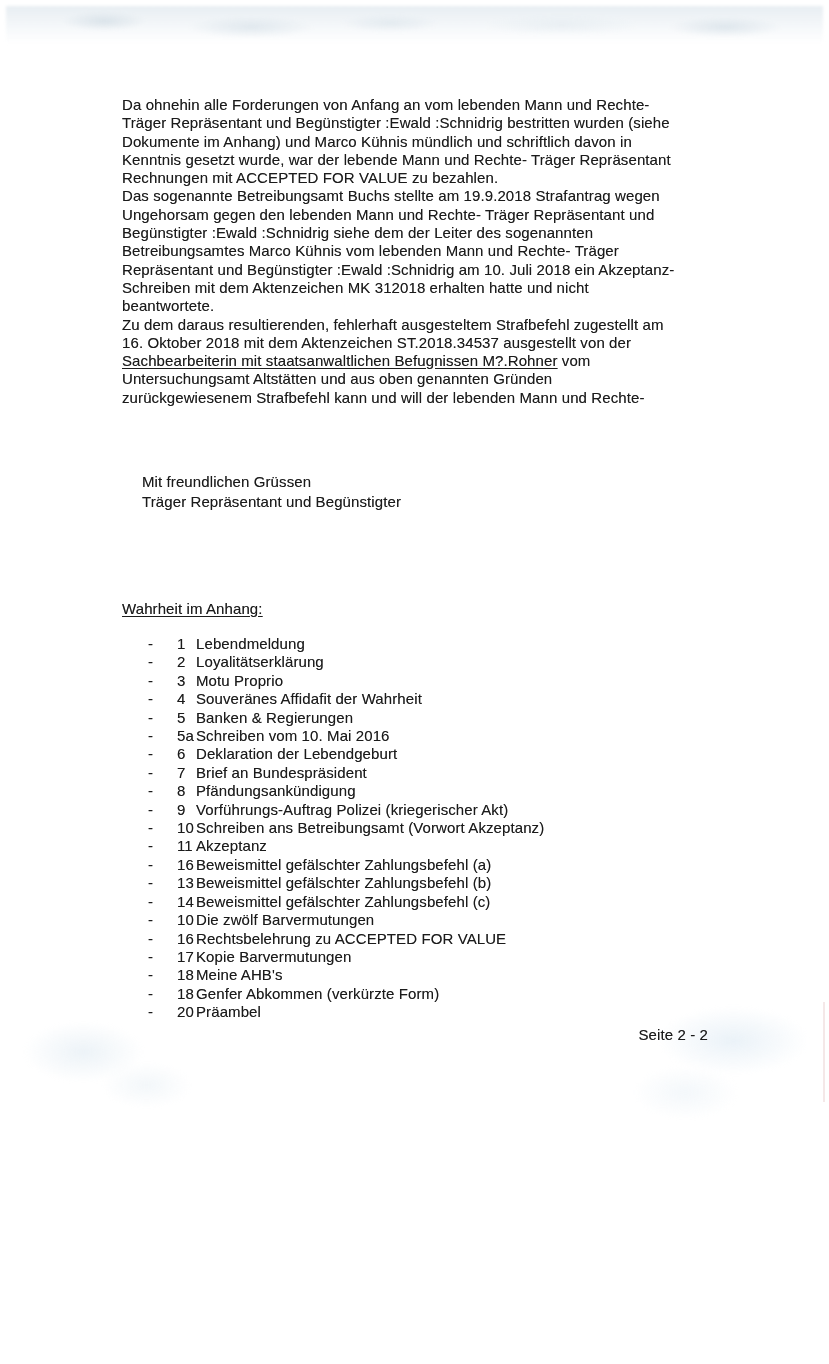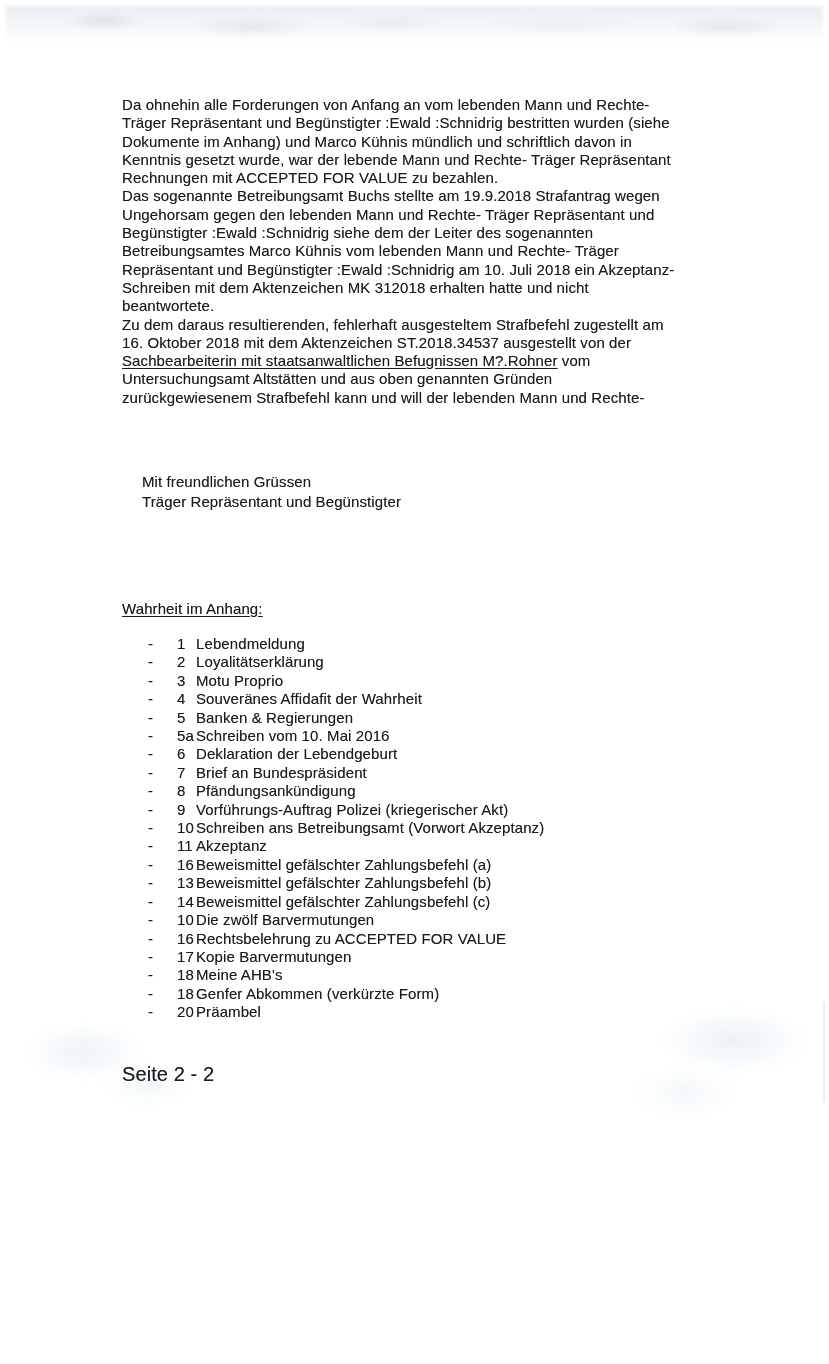--- a/index.html
+++ b/index.html
@@ -93,25 +93,24 @@
   }
   .attachments-list .item { display: flex; white-space: nowrap; }
   .attachments-list .dash { display:inline-block; width: 29px; padding-left: 26px; }
   .attachments-list .num  { display:inline-block; width: 19px; }
   .attachments-list .label{ display:inline-block; }
   .u { text-decoration: underline; text-underline-offset: 2px; }
   .footer {
     position: absolute;
     left: 122px; top: 1026px;
     width: 586px;
-    text-align: left;
-    font-size: 20px;
-    letter-spacing: 0.1px;
-    text-shadow: 0 0 0.4px rgba(0,0,0,0.45);
-    margin-top: 37px;
+    text-align: right;
+    font-size: 15px;
+    letter-spacing: 0.1px;
+    text-shadow: 0 0 0.4px rgba(0,0,0,0.45);
   }
 </style>
 </head>
 <body>
 
 <div class="page">
 
   <div class="scan-band-top"></div>
   <div class="scan-blob-bottom-left"></div>
   <div class="scan-blob-bottom-right"></div>

